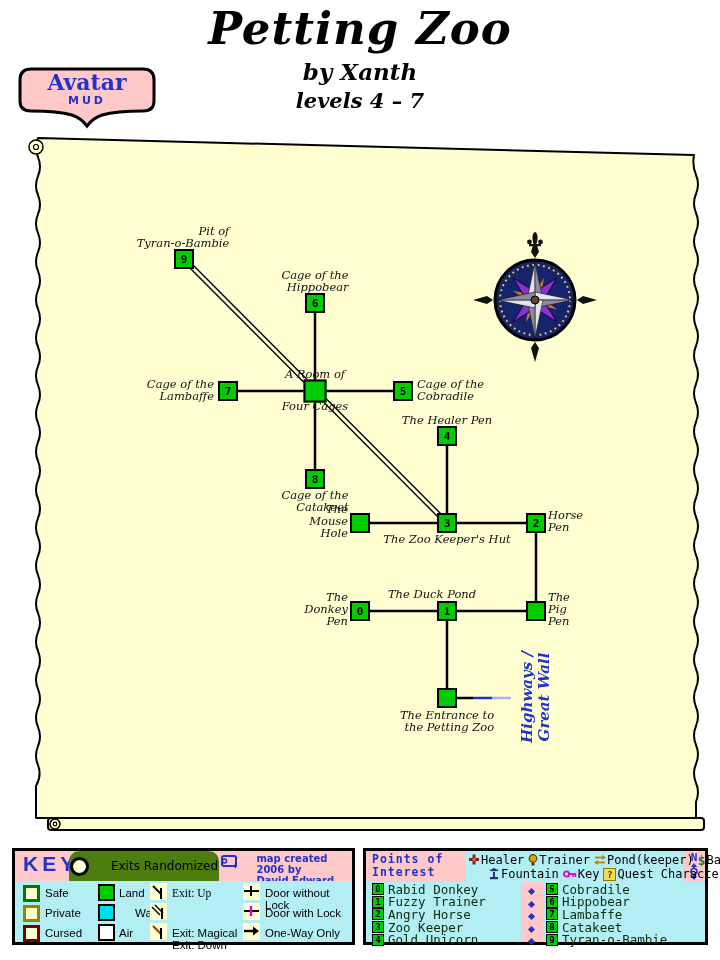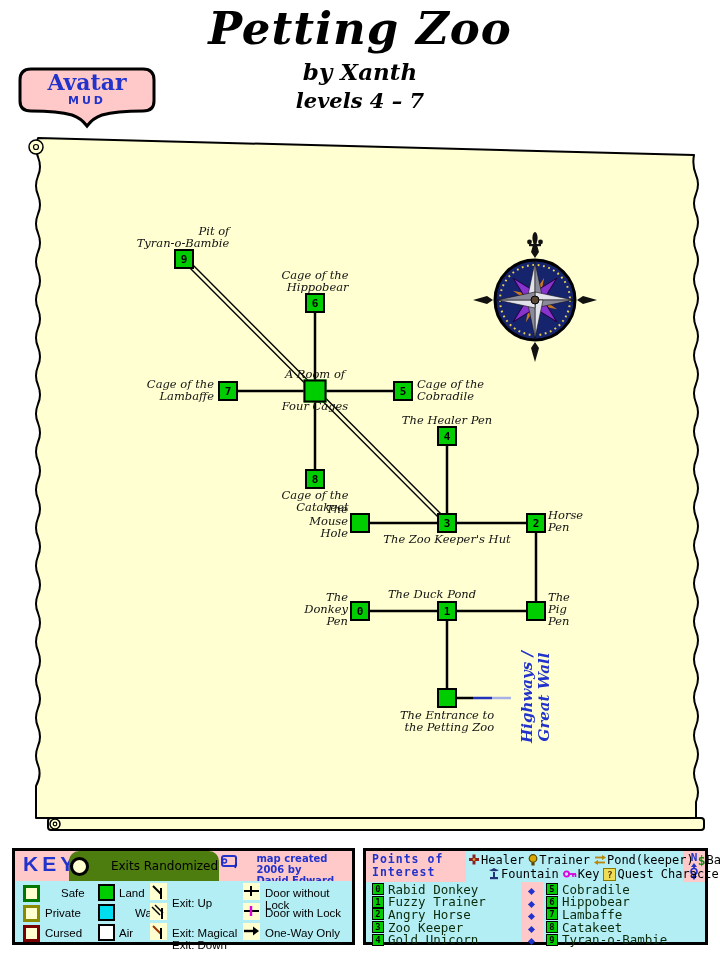--- a/index.html
+++ b/index.html
@@ -272,21 +272,21 @@
         <path d="M14,15 L19,4 M17,8 L19,4 L15,6" stroke="#1122AA" stroke-width="1.6" fill="none"></path>
       </svg>
       <span class="ctxt">map created 2006 by
 David Edward Garber</span>
     </div>
     <div class="kbody">
 
       <div class="sw safe" style="left:8px;top:4px;"></div>
       <div class="sw private" style="left:8px;top:24px;"></div>
       <div class="sw cursed" style="left:8px;top:44px;"></div>
-      <div class="klabel" style="left:46px;top:6px;">Safe</div>
+      <div class="klabel" style="left:30px;top:6px;">Safe</div>
       <div class="klabel" style="left:30px;top:26px;">Private</div>
       <div class="klabel" style="left:30px;top:46px;">Cursed</div>
 
       <div class="sw land" style="left:83px;top:3px;"></div>
       <div class="sw water" style="left:83px;top:23px;"></div>
       <div class="sw air" style="left:83px;top:43px;"></div>
       <div class="klabel" style="left:104px;top:6px;">Land</div>
       <div class="klabel" style="left:120px;top:26px;">Water</div>
       <div class="klabel" style="left:104px;top:46px;">Air</div>
 
@@ -302,21 +302,21 @@
             <line x1="5" y1="2" x2="13" y2="10" stroke="#000" stroke-width="1.4"></line>
             <line x1="12" y1="5" x2="12" y2="16" stroke="#000" stroke-width="2"></line>
           </svg>
       </div>
       <div class="exic" style="left:135px;top:42px;">
         <svg width="17" height="17">
             <line x1="3" y1="3" x2="11" y2="11" stroke="#993300" stroke-width="2"></line>
             <line x1="11" y1="5" x2="11" y2="16" stroke="#000" stroke-width="2"></line>
           </svg>
       </div>
-      <div class="klabel" style="left:157px;top:16px;">Exit: Up</div>
+      <div class="klabel" style="left:157px;top:6px;font-family:Liberation Serif, serif;">Exit: Up</div>
       <div class="klabel" style="left:157px;top:39px;margin-top:19px;">Exit: Down</div>
       <div class="klabel" style="left:157px;top:46px;">Exit: Magical</div>
 
       <div class="exic" style="left:228px;top:2px;">
         <svg width="17" height="17">
             <line x1="1" y1="8" x2="16" y2="8" stroke="#000" stroke-width="2"></line>
             <line x1="8" y1="3" x2="8" y2="13" stroke="#000" stroke-width="2"></line>
           </svg>
       </div>
       <div class="exic" style="left:228px;top:22px;">

